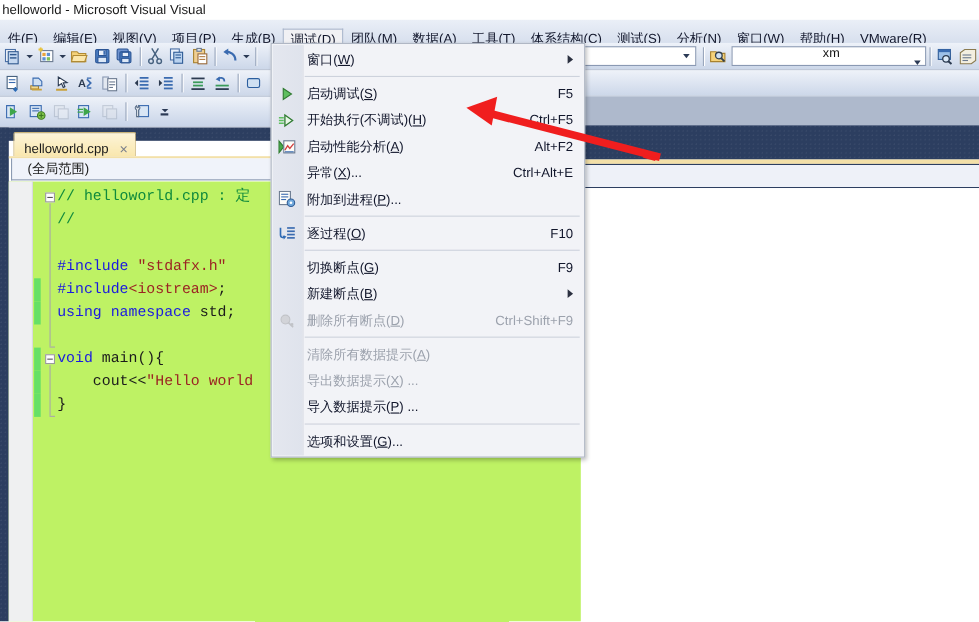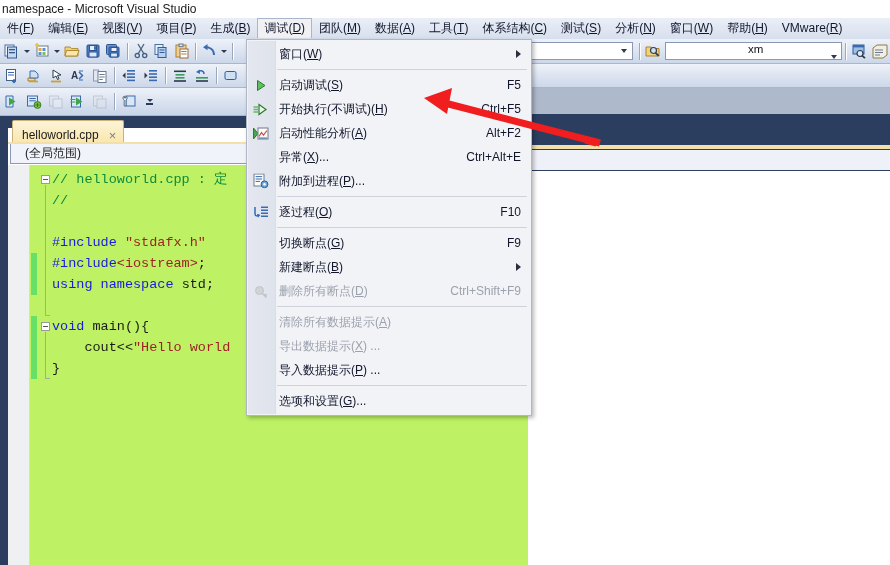--- a/index.html
+++ b/index.html
@@ -27,21 +27,21 @@
     white-space: nowrap;
   }
 
   
   .menubar {
     position: absolute; left: 0; top: 18px; width: 890px; height: 35px;
     background: linear-gradient(to bottom,#e9eef6 0%,#d6dlequal 100%);
     background: linear-gradient(to bottom,#eaeff7 0%,#ccd6e8 100%);
     border-bottom: 1px solid #a9b6cc;
     box-sizing: border-box;
-    display: flex; align-items: flex-start;
+    display: flex; align-items: center;
     font-size: 12px;
     color: #11162b;
     white-space: nowrap;
   }
   .menu-item {
     padding: 2px 7px 3px 7px;
     line-height: 16px;
     cursor: default;
   }
   .menu-item.active {
@@ -297,21 +297,21 @@
   .arrow-svg {
     position: absolute; left: 0; top: 0; width: 890px; height: 565px;
     pointer-events: none; z-index: 200;
   }
 </style>
 </head>
 <body>
 
 <div id="app">
 
-  <div class="titlebar">namespace - Microsoft Visual Studio</div>
+  <div class="titlebar">helloworld - Microsoft Visual Visual</div>
 
   <div class="menubar" id="menubar">
       <div class="menu-item">件(<span class="mnemo">F</span>)</div>
       <div class="menu-item">编辑(<span class="mnemo">E</span>)</div>
       <div class="menu-item">视图(<span class="mnemo">V</span>)</div>
       <div class="menu-item">项目(<span class="mnemo">P</span>)</div>
       <div class="menu-item">生成(<span class="mnemo">B</span>)</div>
       <div class="menu-item active">调试(<span class="mnemo">D</span>)</div>
       <div class="menu-item">团队(<span class="mnemo">M</span>)</div>
       <div class="menu-item">数据(<span class="mnemo">A</span>)</div>

